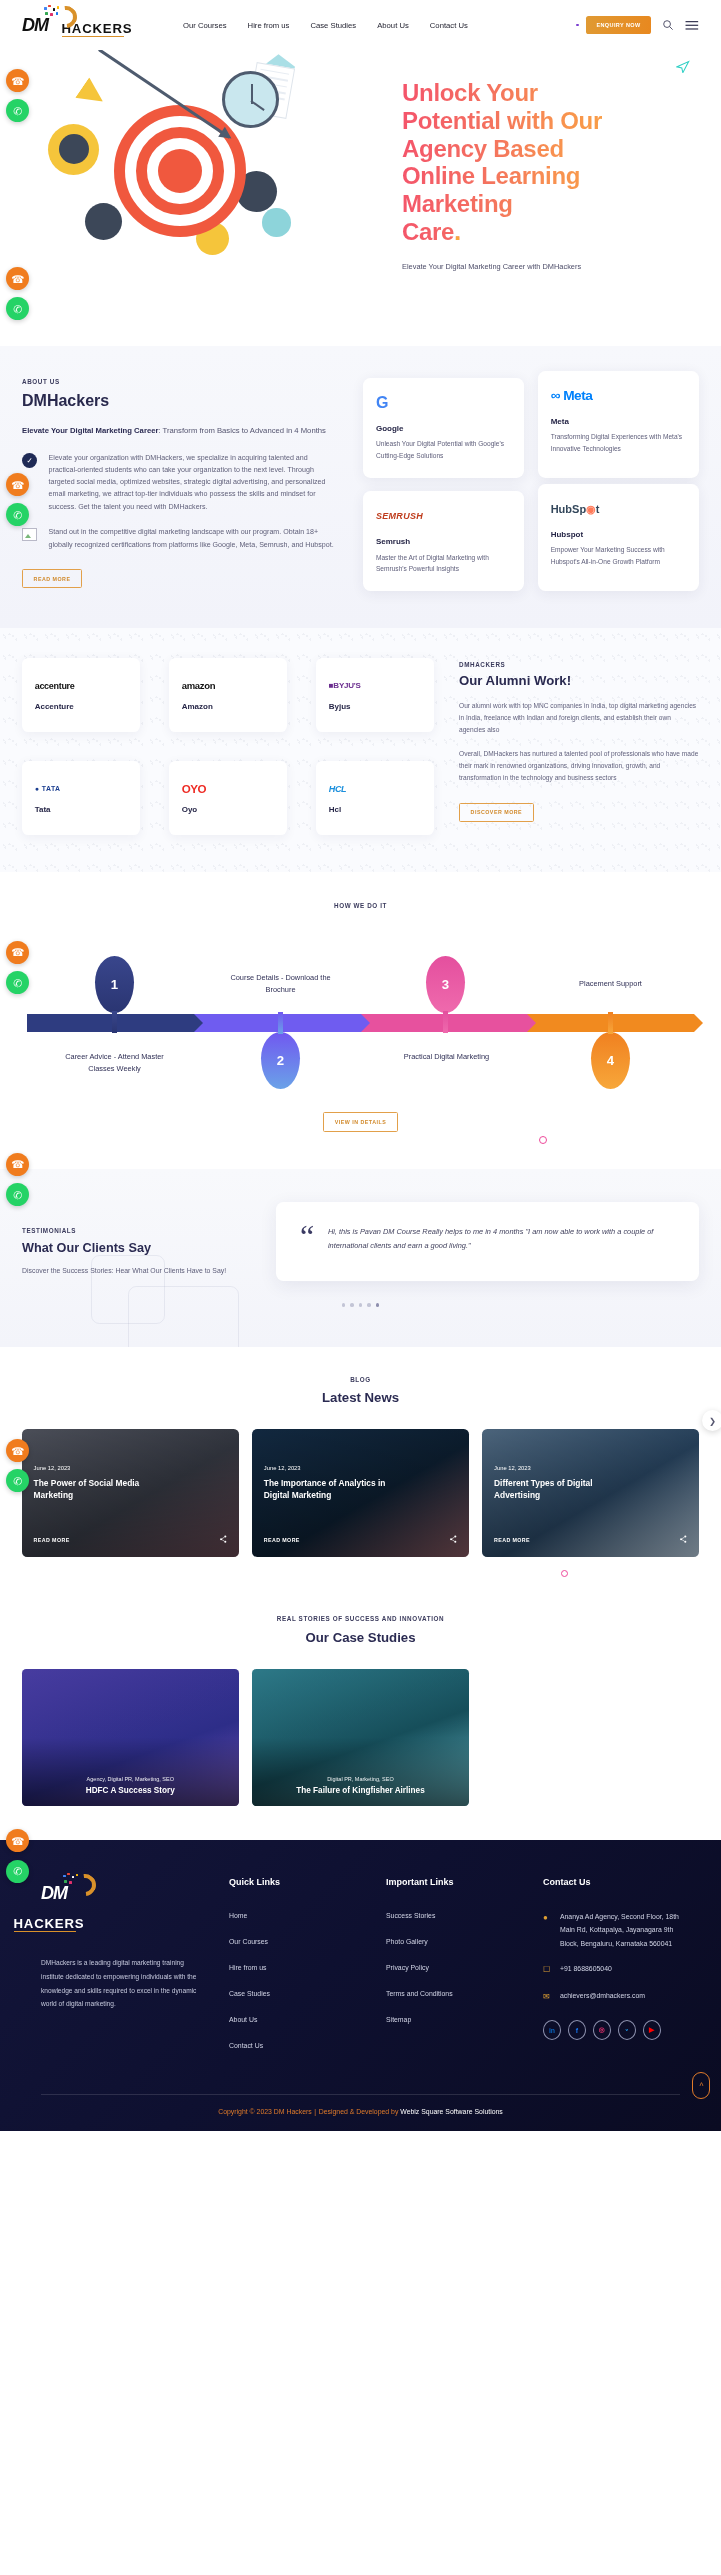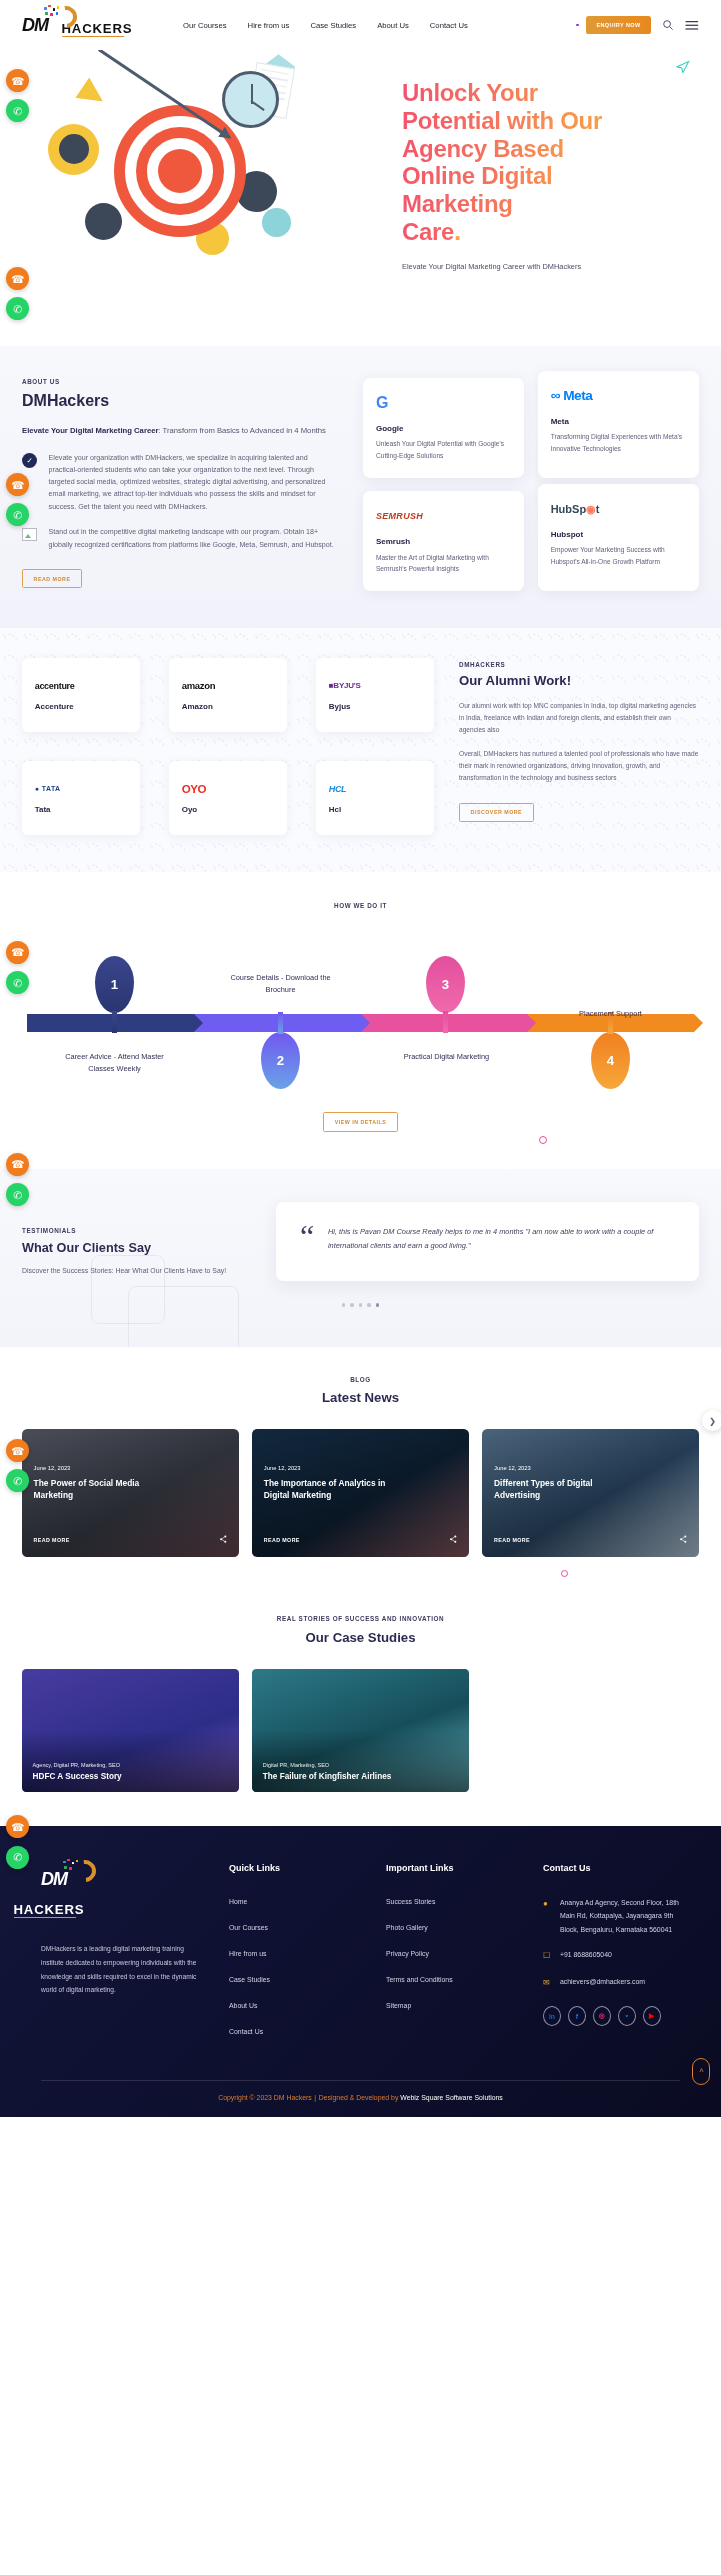--- a/index.html
+++ b/index.html
@@ -171,21 +171,21 @@
   .bc-body{position:absolute;inset:0;z-index:2;padding:11.6px 11.6px;display:flex;flex-direction:column;}
   .bc-date{font-size:5.8px;margin-top:24px;}
   .bc-title{font-size:8.4px;font-weight:bold;line-height:1.5;margin-top:6.3px;max-width:132px;}
   .bc-foot{margin-top:auto;display:flex;align-items:center;justify-content:space-between;}
   .bc-more{font-size:5.3px;font-weight:bold;letter-spacing:0.4px;}
   .slider-arrow{position:absolute;right:-2.1px;top:63px;width:21px;height:21px;border-radius:50%;background:#fff;box-shadow:0 1.6px 6.3px rgba(0,0,0,.16);display:flex;align-items:center;justify-content:center;color:#55556f;font-size:8.4px;z-index:6;}
 
   
   .cases{background:#fff;padding:26.4px 22px 34px;text-align:center;}
   .case-row{display:grid;grid-template-columns:repeat(3,1fr);gap:13.7px;margin-top:24px;}
-  .case-card{position:relative;height:123px;border-radius:4.2px;overflow:hidden;text-align:left;color:#fff;}
+  .case-card{position:relative;height:137px;border-radius:4.2px;overflow:hidden;text-align:center;color:#fff;}
   .cc-1{background:linear-gradient(160deg,#4b3fa8,#2f2f8f 60%,#7a5bbf);}
   .cc-2{background:linear-gradient(160deg,#b9352c,#7d1c18 45%,#d0893a);}
   .cc-3{background:linear-gradient(160deg,#2f7f8f,#17525f 55%,#6fc3cf);}
   .case-card:after{content:"";position:absolute;inset:0;background:linear-gradient(180deg,rgba(0,0,0,.05) 50%,rgba(0,0,0,.62));}
   .cc-body{position:absolute;left:0;right:0;bottom:0;z-index:2;padding:9.5px 10.6px 10.6px;}
   .cc-tags{font-size:5.5px;opacity:.92;}
   .cc-title{font-size:8.2px;font-weight:bold;margin-top:3.7px;}
 
   
   .footer{background:linear-gradient(135deg,#13153a 0%,#0e1030 45%,#0a0b22 100%);color:#d8dae8;padding:37px 41px 0;position:relative;}
@@ -288,21 +288,21 @@
         <div class="target"></div>
         <div class="dart-fin"></div>
         <div class="arrow-dart"></div>
       </div>
 
       <div class="hero-copy">
         <h1 class="hero-title">
           <span>Unlock Your</span><br>
           <span>Potential with Our</span><br>
           <span>Agency Based</span><br>
-          <span>Online Digital</span><br>
+          <span>Online Learning</span><br>
           <span>Marketing</span><br>
           <span>Care</span><span class="dot">.</span>
         </h1>
         <div class="hero-sub">Elevate Your Digital Marketing Career with DMHackers</div>
         <svg style="position:absolute;right:9.5px;top:9.5px;" width="13.7" height="13.7" viewBox="0 0 26 26">
           <polygon points="2,13 24,3 13,24 11,15" fill="none" stroke="#2fd0c5" stroke-width="2"></polygon>
         </svg>
       </div>
     </div>
 
@@ -460,21 +460,21 @@
       <div class="tl-label" style="left:198px;top:36px;">Course Details - Download the Brochure</div>
 
       <div class="pin up" style="left:404px;top:20px;background:linear-gradient(180deg,#e44f9e,#ef6aad);">
         <span>3</span>
       </div>
       <div class="tl-label" style="left:364px;top:115px;">Practical Digital Marketing</div>
 
       <div class="pin down" style="left:569px;top:96px;background:linear-gradient(180deg,#f08020,#f7a73a);">
         <span>4</span>
       </div>
-      <div class="tl-label" style="left:528px;top:42px;margin-top:30px;">Placement Support</div>
+      <div class="tl-label" style="left:528px;top:42px;">Placement Support</div>
     </div>
 
     <button class="btn-outline" style="margin-top:2.1px;">VIEW IN DETAILS</button>
     <div style="position:absolute;right:174px;bottom:25px;width:8.4px;height:8.4px;border:1.1px solid #ee4a9b;border-radius:50%;"></div>
 
     <div class="float-stack" style="top:69px;">
       <div class="float-btn fb-phone">☎</div>
       <div class="float-btn fb-wa">✆</div>
     </div>
   </div>

